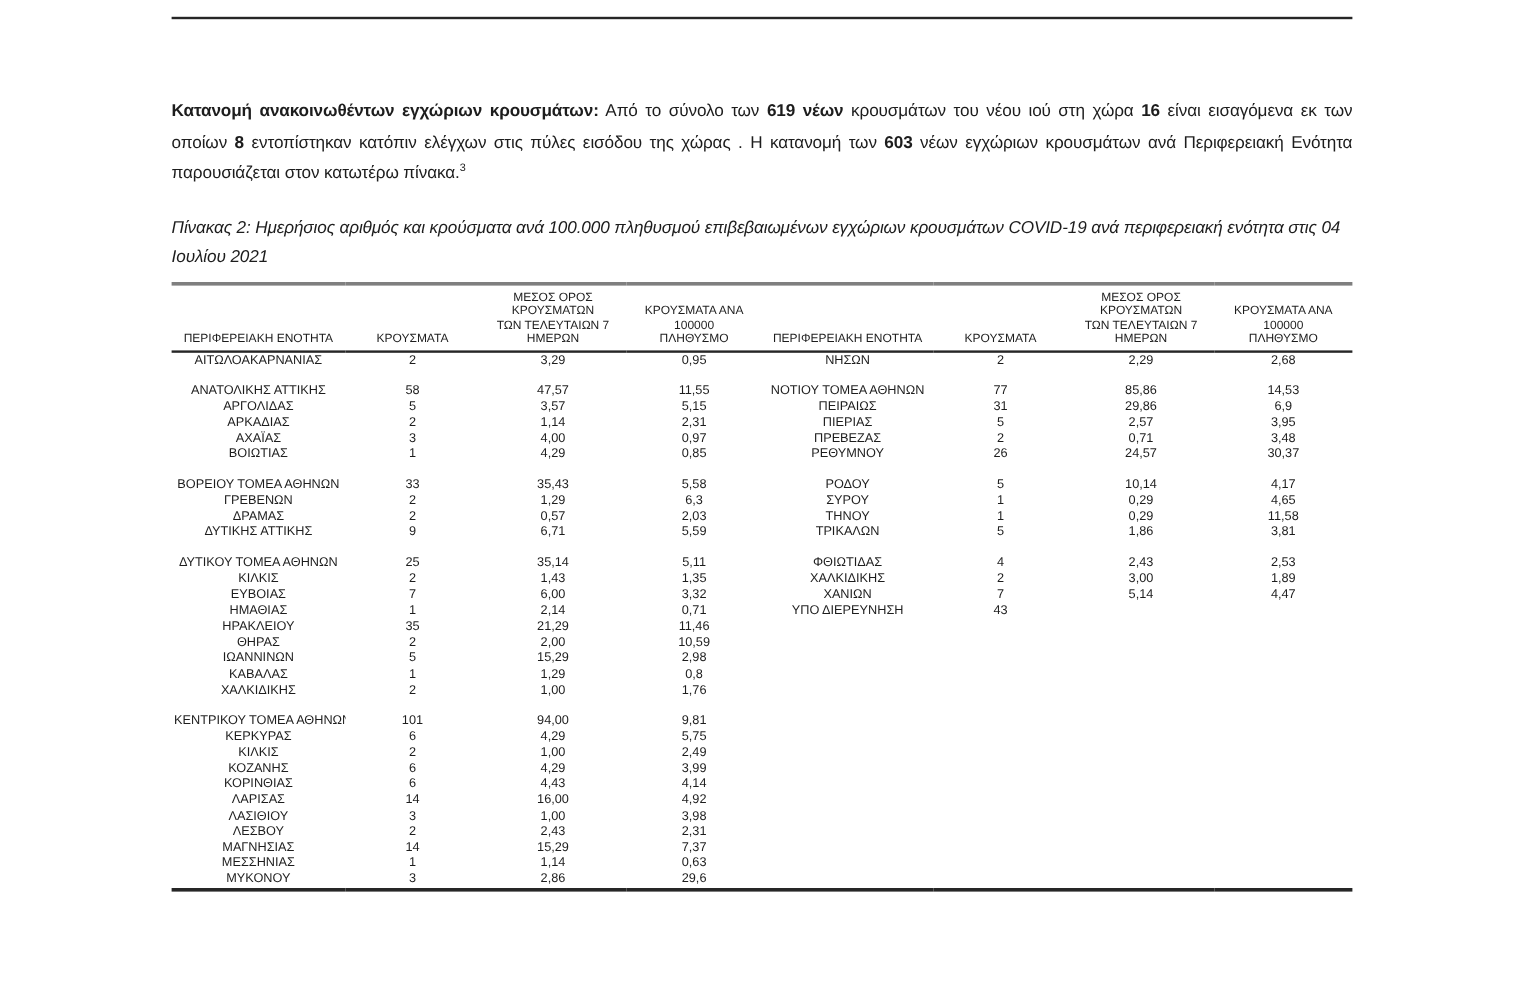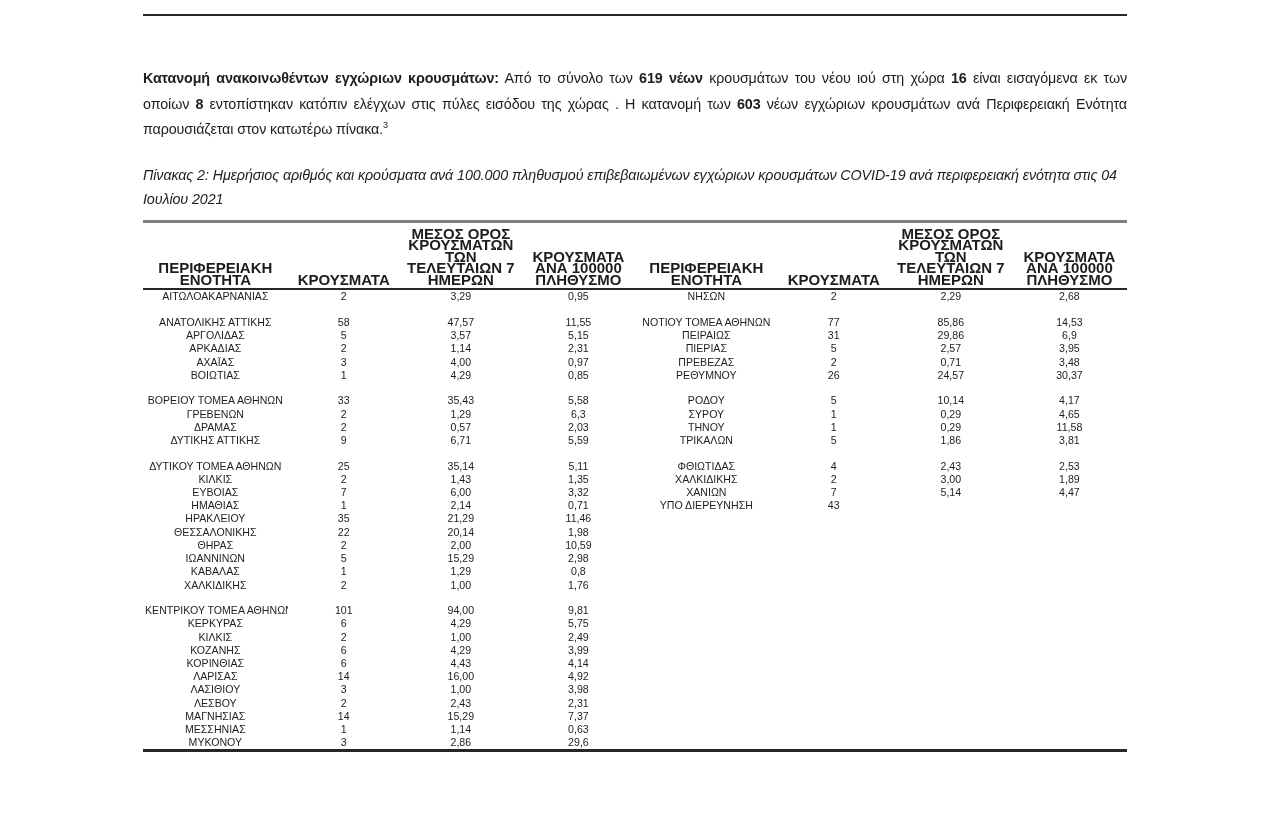--- a/index.html
+++ b/index.html
@@ -9,39 +9,39 @@
   }
   html,body{margin:0;padding:0;}
   body{
     width:1269px;height:819px;background:#ffffff;overflow:hidden;
     font-family:"Liberation Sans",sans-serif;color:var(--text);
     -webkit-font-smoothing:antialiased;
   }
   .page{position:absolute;left:143px;top:0;width:984px;}
   .top-rule{margin-top:14px;height:2px;background:var(--rule-dark);}
   .intro{
-    margin:50px 0 0 0;font-size:14.3px;line-height:25.5px;
+    margin:65px 0 0 0;font-size:14.3px;line-height:25.5px;
     text-align:justify;letter-spacing:-0.1px;
   }
   .intro .b{font-weight:bold;}
   .intro sup{font-size:9px;line-height:0;}
   .caption{
     margin:20px 0 0 0;font-size:14.3px;line-height:24px;
     letter-spacing:-0.1px;
     font-style:italic;
   }
   table.data{
     width:100%;margin-top:9px;border-collapse:collapse;table-layout:fixed;
     border-top:3px solid var(--rule-gray);
     border-bottom:3px solid var(--rule-dark);
   }
   col.c0{width:14.7%} col.c1{width:11.4%} col.c2{width:12.4%} col.c3{width:11.5%}
   col.c4{width:14.5%} col.c5{width:11.4%} col.c6{width:12.4%} col.c7{width:11.7%}
   thead th{
-    font-weight:700;font-size:15px;line-height:11.6px;
+    font-weight:400;font-size:10px;line-height:11.6px;
     text-align:center;vertical-align:bottom;
     padding:5px 2px 3px 2px;white-space:pre-line;
     border-bottom:2px solid var(--rule-dark);
   }
   tbody td{
     font-size:10.6px;line-height:13.2px;height:13.2px;
     text-align:center;padding:0 2px;white-space:nowrap;overflow:hidden;
   }
   tbody tr.spacer td{height:12.4px;}
   td.i{}
@@ -239,30 +239,20 @@
           <td>ΗΡΑΚΛΕΙΟΥ</td>
           <td>35</td>
           <td>21,29</td>
           <td>11,46</td>
           <td></td>
           <td></td>
           <td></td>
           <td></td>
         </tr>
         <tr>
-          <td>ΘΕΣΣΑΛΟΝΙΚΗΣ</td>
-          <td>22</td>
-          <td>20,14</td>
-          <td>1,98</td>
-          <td></td>
-          <td></td>
-          <td></td>
-          <td></td>
-        </tr>
-        <tr>
           <td>ΘΗΡΑΣ</td>
           <td>2</td>
           <td>2,00</td>
           <td>10,59</td>
           <td></td>
           <td></td>
           <td></td>
           <td></td>
         </tr>
         <tr>

